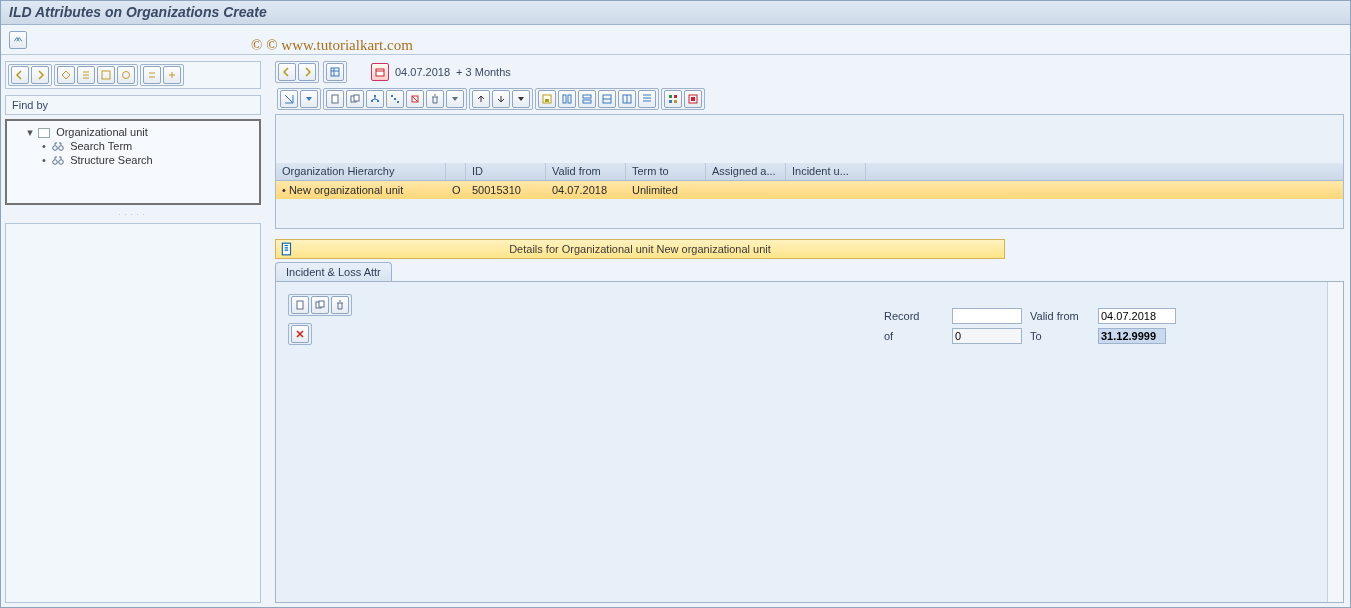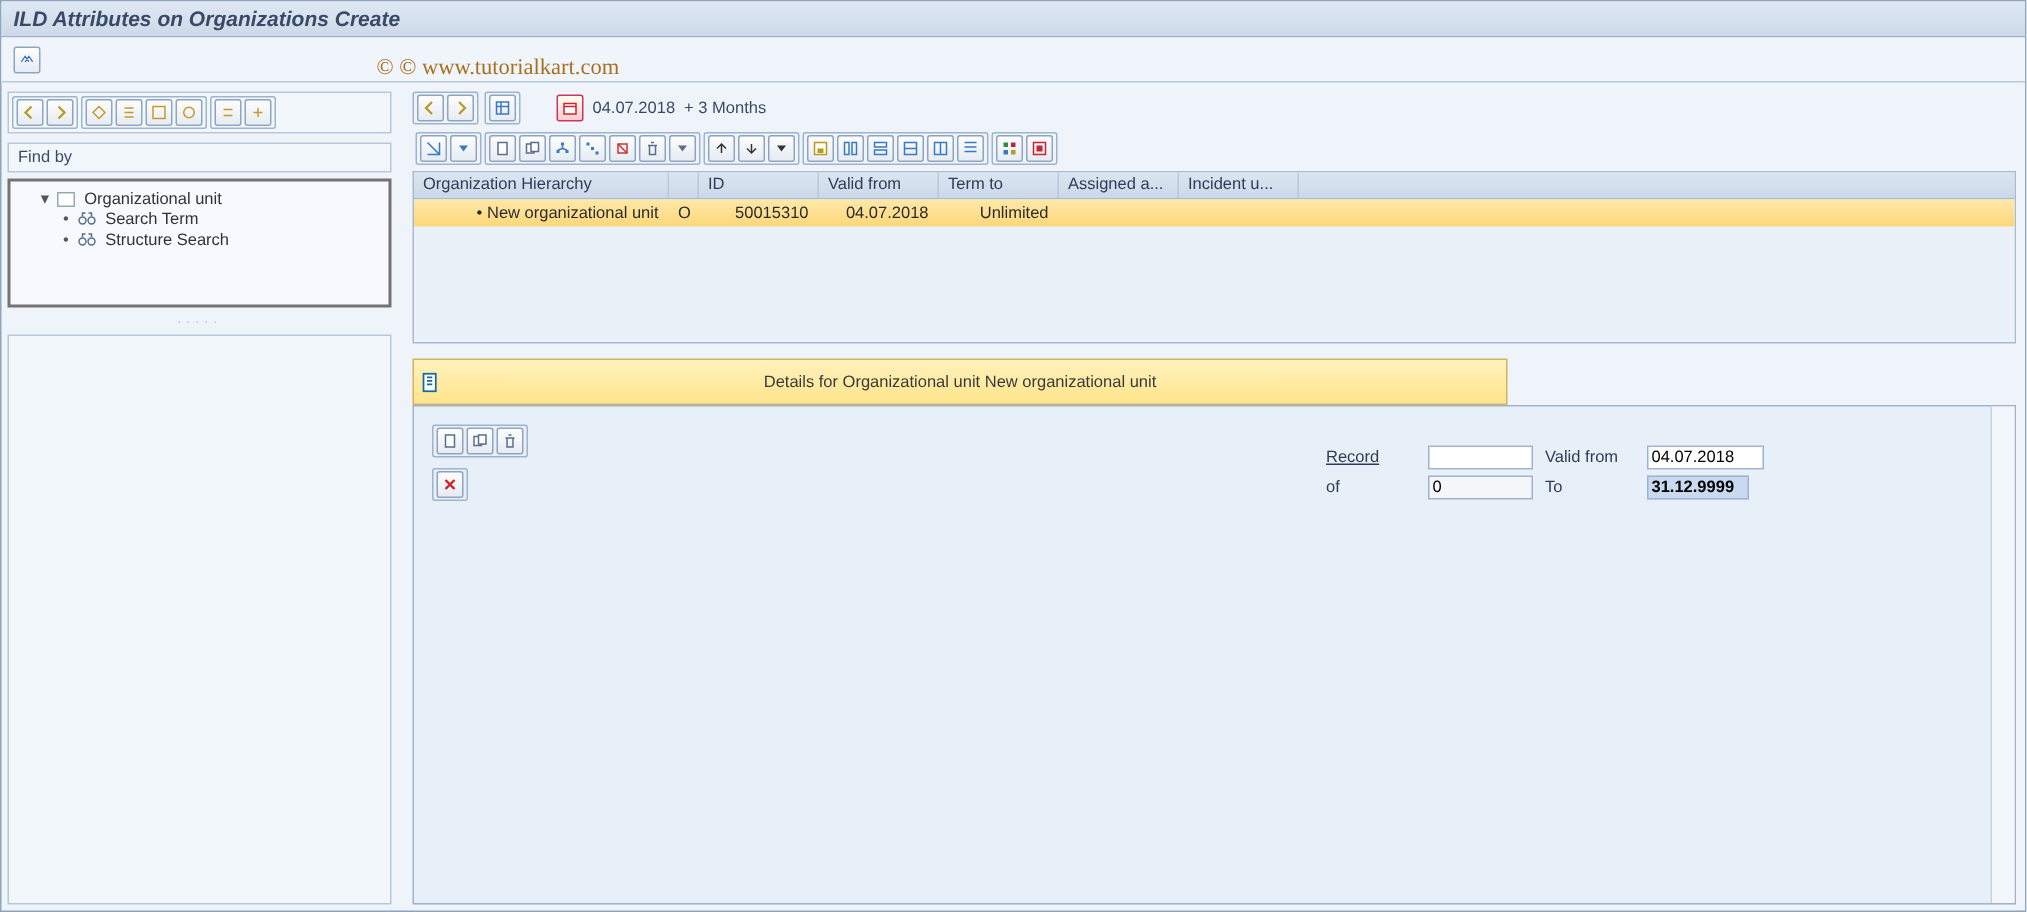--- a/index.html
+++ b/index.html
@@ -74,38 +74,38 @@
   .right-pane { flex: 1; padding: 6px 6px 6px 2px; display:flex; flex-direction:column; }
   .top-toolbars { padding: 0 0 2px 8px; }
   .top-toolbars .top-row1 { display:flex; align-items:center; gap:4px; }
   .date-span { margin-left: 20px; color:#3a4a66; display:flex; align-items:center; gap:6px;}
   .main-table {
     border:1px solid #a9bbd0; margin-left:8px;
     display:flex; flex-direction:column;
     background:#eaf1f9;
     height: 115px;
   }
-  .table-header { display:flex; background:linear-gradient(#dbe6f2,#cbd8e8); border-bottom:1px solid #a9bbd0; height:18px; }
+  .table-header { display:flex; background:linear-gradient(#dbe6f2,#cbd8e8); border-bottom:1px solid #a9bbd0; height:18px;margin-top:48px; }
   .th { border-right:1px solid #b9c8da; padding:2px 6px; color:#2e3d55; overflow:hidden; white-space:nowrap; text-overflow:ellipsis; }
   .table-body { flex:1; background:#eaf1f9; }
   .tr { display:flex; height:18px; align-items:center; }
   .tr.sel { background:linear-gradient(#ffe8a8,#fdd77a); color:#2b2b2b; }
-  .td { padding:2px 6px; border-right:1px solid transparent; overflow:hidden; white-space:nowrap;text-align:right; }
+  .td { padding:2px 6px; border-right:1px solid transparent; overflow:hidden; white-space:nowrap; }
   .col-hier { width:170px; }
   .col-code { width:20px; }
   .col-id   { width:80px; }
   .col-vf   { width:80px; }
   .col-vt   { width:80px; }
   .col-aa   { width:80px; }
   .col-au   { width:80px; }
 
   .details-banner {
     display:flex; align-items:center; margin:10px 0 0 8px;
     background:linear-gradient(#fff2bf,#ffe48a);
-    border:1px solid #d3b35c; height:31px;
+    border:1px solid #d3b35c; height:20px;
     width: 730px;
   }
   .details-banner .dico { width:22px; height:18px; display:flex; align-items:center; justify-content:center; color:#1368a6;}
   .details-banner .dtxt { flex:1; text-align:center; color:#3a3a3a; padding-right:22px; }
 
   .tabs { margin:3px 0 0 8px; display:flex; }
   .tab {
     background:linear-gradient(#f0f5fb,#e3ecf6);
     border:1px solid #9fb3cc; border-bottom:none;
     padding:3px 10px; color:#2e3d55;
@@ -443,20 +443,23 @@
       <div class="details-banner">
         <span class="dico">
           <svg width="12" height="14" viewBox="0 0 10 12">
               <rect x="1" y="1" width="7" height="10" fill="#fff" stroke="#1368a6"></rect>
               <path d="M3 3 L6 3 M3 5 L6 5 M3 7 L6 7" stroke="#1368a6"></path>
             </svg>
         </span>
         <span class="dtxt">Details for Organizational unit New organizational unit</span>
       </div>
 
+      <div class="tabs">
+        <div class="tab active">Incident &amp; Loss Attr</div>
+      </div>
 
       <div class="detail-panel">
         <div class="scrollbar-v"></div>
 
         <div class="detail-toolbar">
           <span class="tool-group">
             <span class="btn">
                 <svg viewBox="0 0 10 10">
                   <rect x="2" y="1" width="6" height="8" stroke="#5a6f8a" fill="#fff"></rect>
                 </svg>
@@ -479,21 +482,21 @@
             <span class="btn red">
                 <svg viewBox="0 0 10 10">
                   <path d="M2 2 L8 8 M8 2 L2 8" stroke="#c22" stroke-width="1.6"></path>
                 </svg>
               </span>
           </span>
         </div>
 
         <div style="position:absolute; left:608px; top:22px;">
           <div class="form-row">
-            <span class="label" style="width:60px;text-decoration:underline;">Record</span>
+            <span class="label" style="width:60px;">Record</span>
             <input class="input" style="width: 70px;" value="">
             <span class="label" style="width:60px;">Valid from</span>
             <input class="input" style="width: 78px;" value="04.07.2018">
           </div>
           <div class="form-row">
             <span class="label" style="width:60px;">of</span>
             <input class="ro" readonly="" style="width: 70px;" value="0">
             <span class="label" style="width:60px;">To</span>
             <input class="ro hl" readonly="" style="width: 68px; font-weight: bold;" value="31.12.9999">
           </div>

